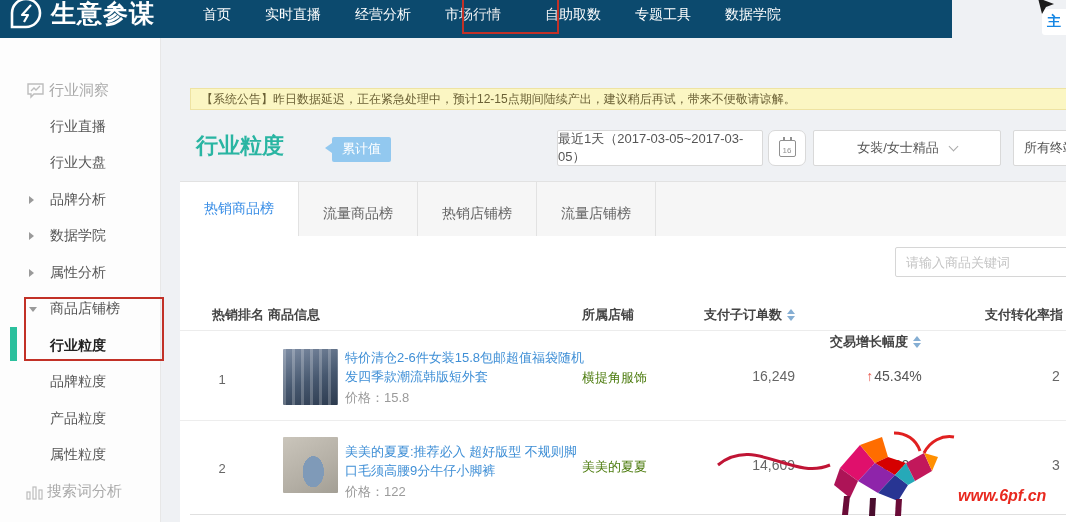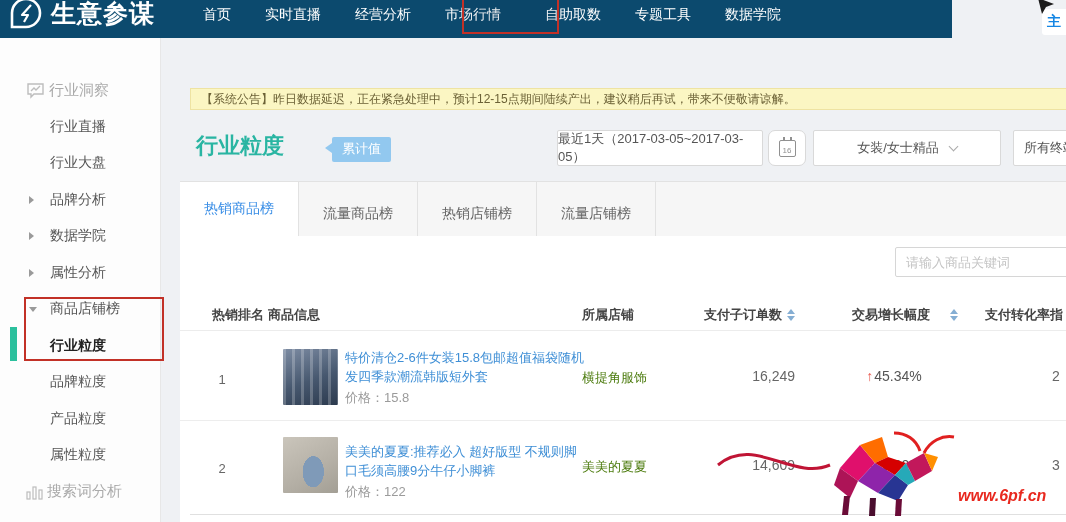--- a/index.html
+++ b/index.html
@@ -69,21 +69,21 @@
 
   
   .panel{position:absolute;left:180px;top:236px;width:886px;height:286px;background:#fff;}
   .search{position:absolute;left:715px;top:11px;width:180px;height:30px;border:1px solid #d6d6d6;
     border-radius:2px;font-size:13px;color:#555;padding:0 10px;font-family:inherit;}
   .search::placeholder{color:#c4c4c4;}
   .th{position:absolute;top:64px;height:30px;line-height:30px;font-size:13px;font-weight:bold;
     color:#444;white-space:nowrap;}
   .th-rank{left:32px;} .th-product{left:88px;} .th-shop{left:402px;}
   .th-orders{left:490px;width:125px;display:flex;align-items:center;justify-content:flex-end;gap:5px;}
-  .th-growth{left:650px;width:128px;display:flex;align-items:center;justify-content:flex-end;gap:20px;}
+  .th-growth{left:650px;width:128px;display:flex;align-items:center;justify-content:flex-start;gap:5px;margin-top:27px;}
   .th-conv{left:805px;width:120px;}
   .thead-line{position:absolute;left:0;top:94px;width:886px;border-bottom:1px solid #ececec;}
   .sort{display:inline-flex;flex-direction:column;gap:2px;cursor:pointer;}
   .sort i{display:block;width:0;height:0;border-left:4px solid transparent;border-right:4px solid transparent;}
   .sort .up{border-bottom:5px solid #85aed3;}
   .sort .dn{border-top:5px solid #85aed3;}
 
   .row{position:absolute;left:0;width:886px;}
   .row1{top:100px;height:85px;border-bottom:1px solid #ededed;}
   .row2{top:185px;height:93px;}

